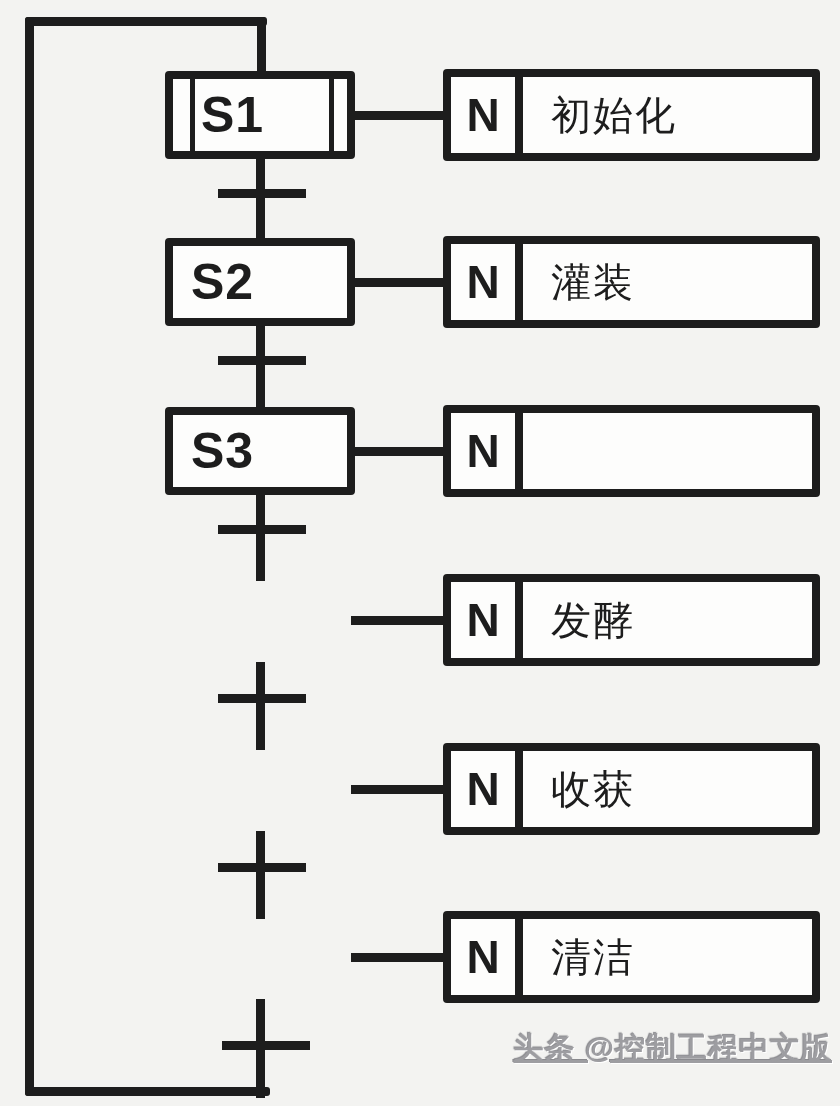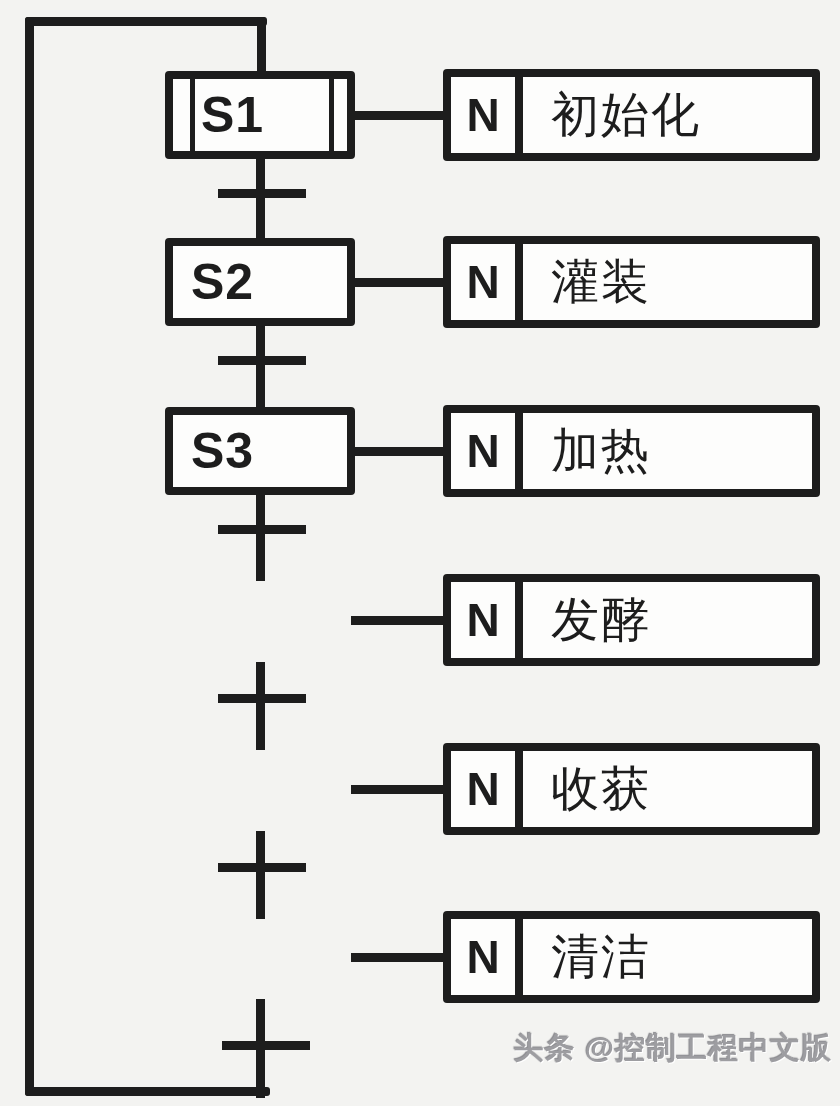--- a/index.html
+++ b/index.html
@@ -52,41 +52,42 @@
     display:flex;align-items:stretch;
   }
   .action-qualifier{
     width:72px;border-right:8px solid var(--line);
     display:flex;align-items:center;justify-content:center;
     font-size:46px;font-weight:700;color:var(--line);
   }
   .action-label{
     flex:1;display:flex;align-items:center;
     padding-left:28px;
-    font-size:48px;color:var(--line);
+    font-size:40px;color:var(--line);
     letter-spacing:2px;
   }
   .down-line{
     position:absolute;left:256px;top:86px;width:9px;height:88px;
     background:var(--line);
   }
   .row.last .down-line{height:99px;}
   .cross-bar{
     position:absolute;left:218px;top:118px;width:88px;height:9px;
     background:var(--line);
   }
   .row.last .cross-bar{top:128px;left:222px;}
   
   .watermark{
     position:absolute;right:8px;top:1028px;
     font-size:30px;font-weight:700;
     color:var(--watermark);
     text-shadow:1px 1px 0 #ffffff,-1px -1px 1px #8a8a8e;
     letter-spacing:1px;
     white-space:nowrap;
+    text-decoration:underline;
   }
 </style>
 </head>
 <body>
 
 <div class="canvas">
 
   <div class="rail top"></div>
   <div class="rail top-drop"></div>
   <div class="rail left"></div>
@@ -120,21 +121,20 @@
     <div class="cross-bar"></div>
   </div>
 
   <div class="row" style="top:407px">
     <div class="step-box">
       <span class="step-label">S3</span>
     </div>
     <div class="connector"></div>
     <div class="action-box">
       <div class="action-qualifier">N</div>
-      <div class="action-label">加热</div>
     </div>
     <div class="down-line"></div>
     <div class="cross-bar"></div>
   </div>
 
   <div class="row" style="top:576px">
     <div class="connector"></div>
     <div class="action-box">
       <div class="action-qualifier">N</div>
       <div class="action-label">发酵</div>

